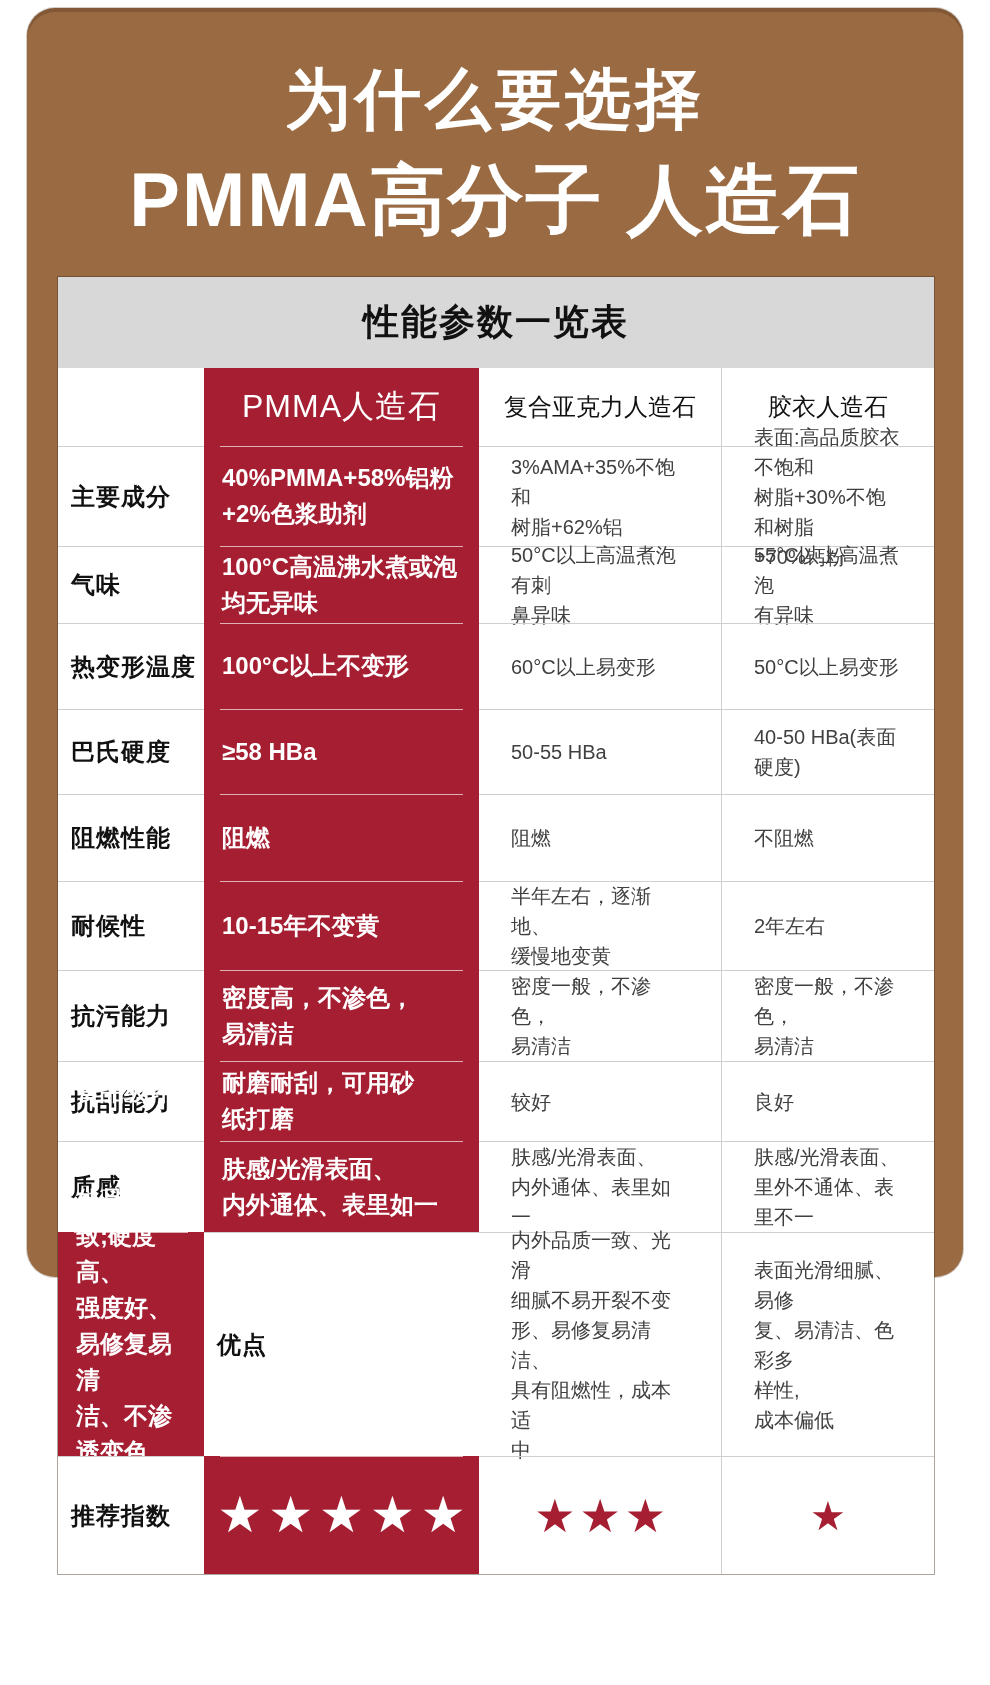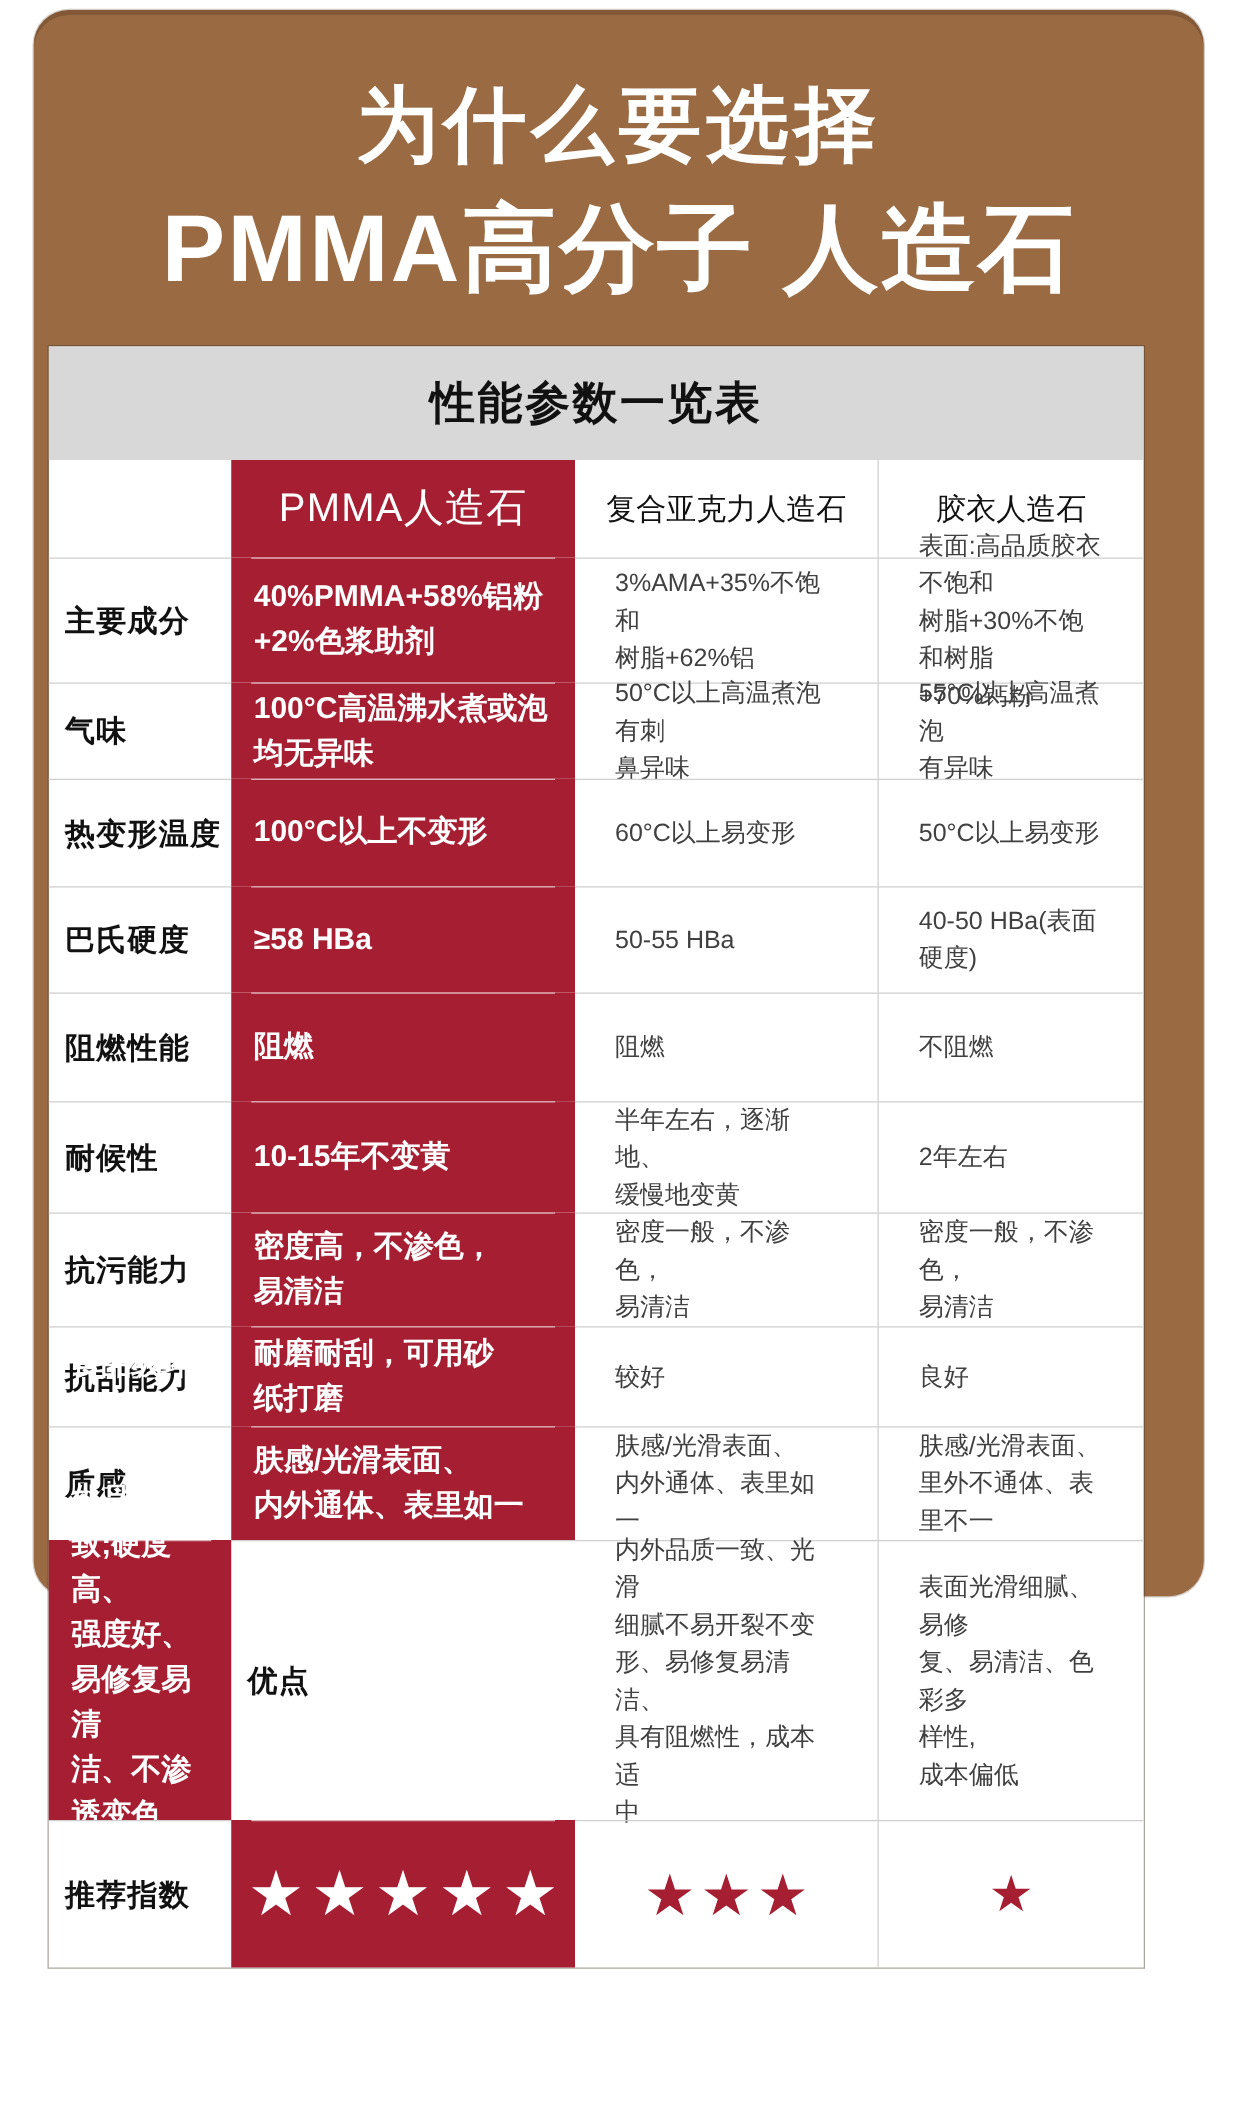--- a/index.html
+++ b/index.html
@@ -19,21 +19,21 @@
     position:absolute;left:27px;top:8px;width:936px;height:1269px;
     background:var(--brown);border-radius:28px;
     box-shadow:inset 0 4px 0 rgba(60,30,20,0.25), 0 0 0 1px rgba(80,50,30,0.25);
   }
 
   .title{position:absolute;left:0;top:42px;width:100%;text-align:center;color:#ffffff;font-weight:900;}
   .title .line1{font-size:66px;line-height:98px;letter-spacing:4px;}
   .title .line2{font-size:76px;line-height:104px;letter-spacing:2px;}
 
   .card{
-    position:absolute;left:12px;top:269px;width:876px;height:1297px;
+    position:absolute;left:31px;top:269px;width:876px;height:1297px;
     background:#ffffff;outline:1px solid rgba(70,55,40,0.45);
   }
   .caption-band{
     height:91px;background:var(--caption-bg);
     display:flex;align-items:center;justify-content:center;
     font-size:36px;font-weight:bold;color:var(--text-dark);letter-spacing:2px;
   }
 
   .grid{
     display:grid;

